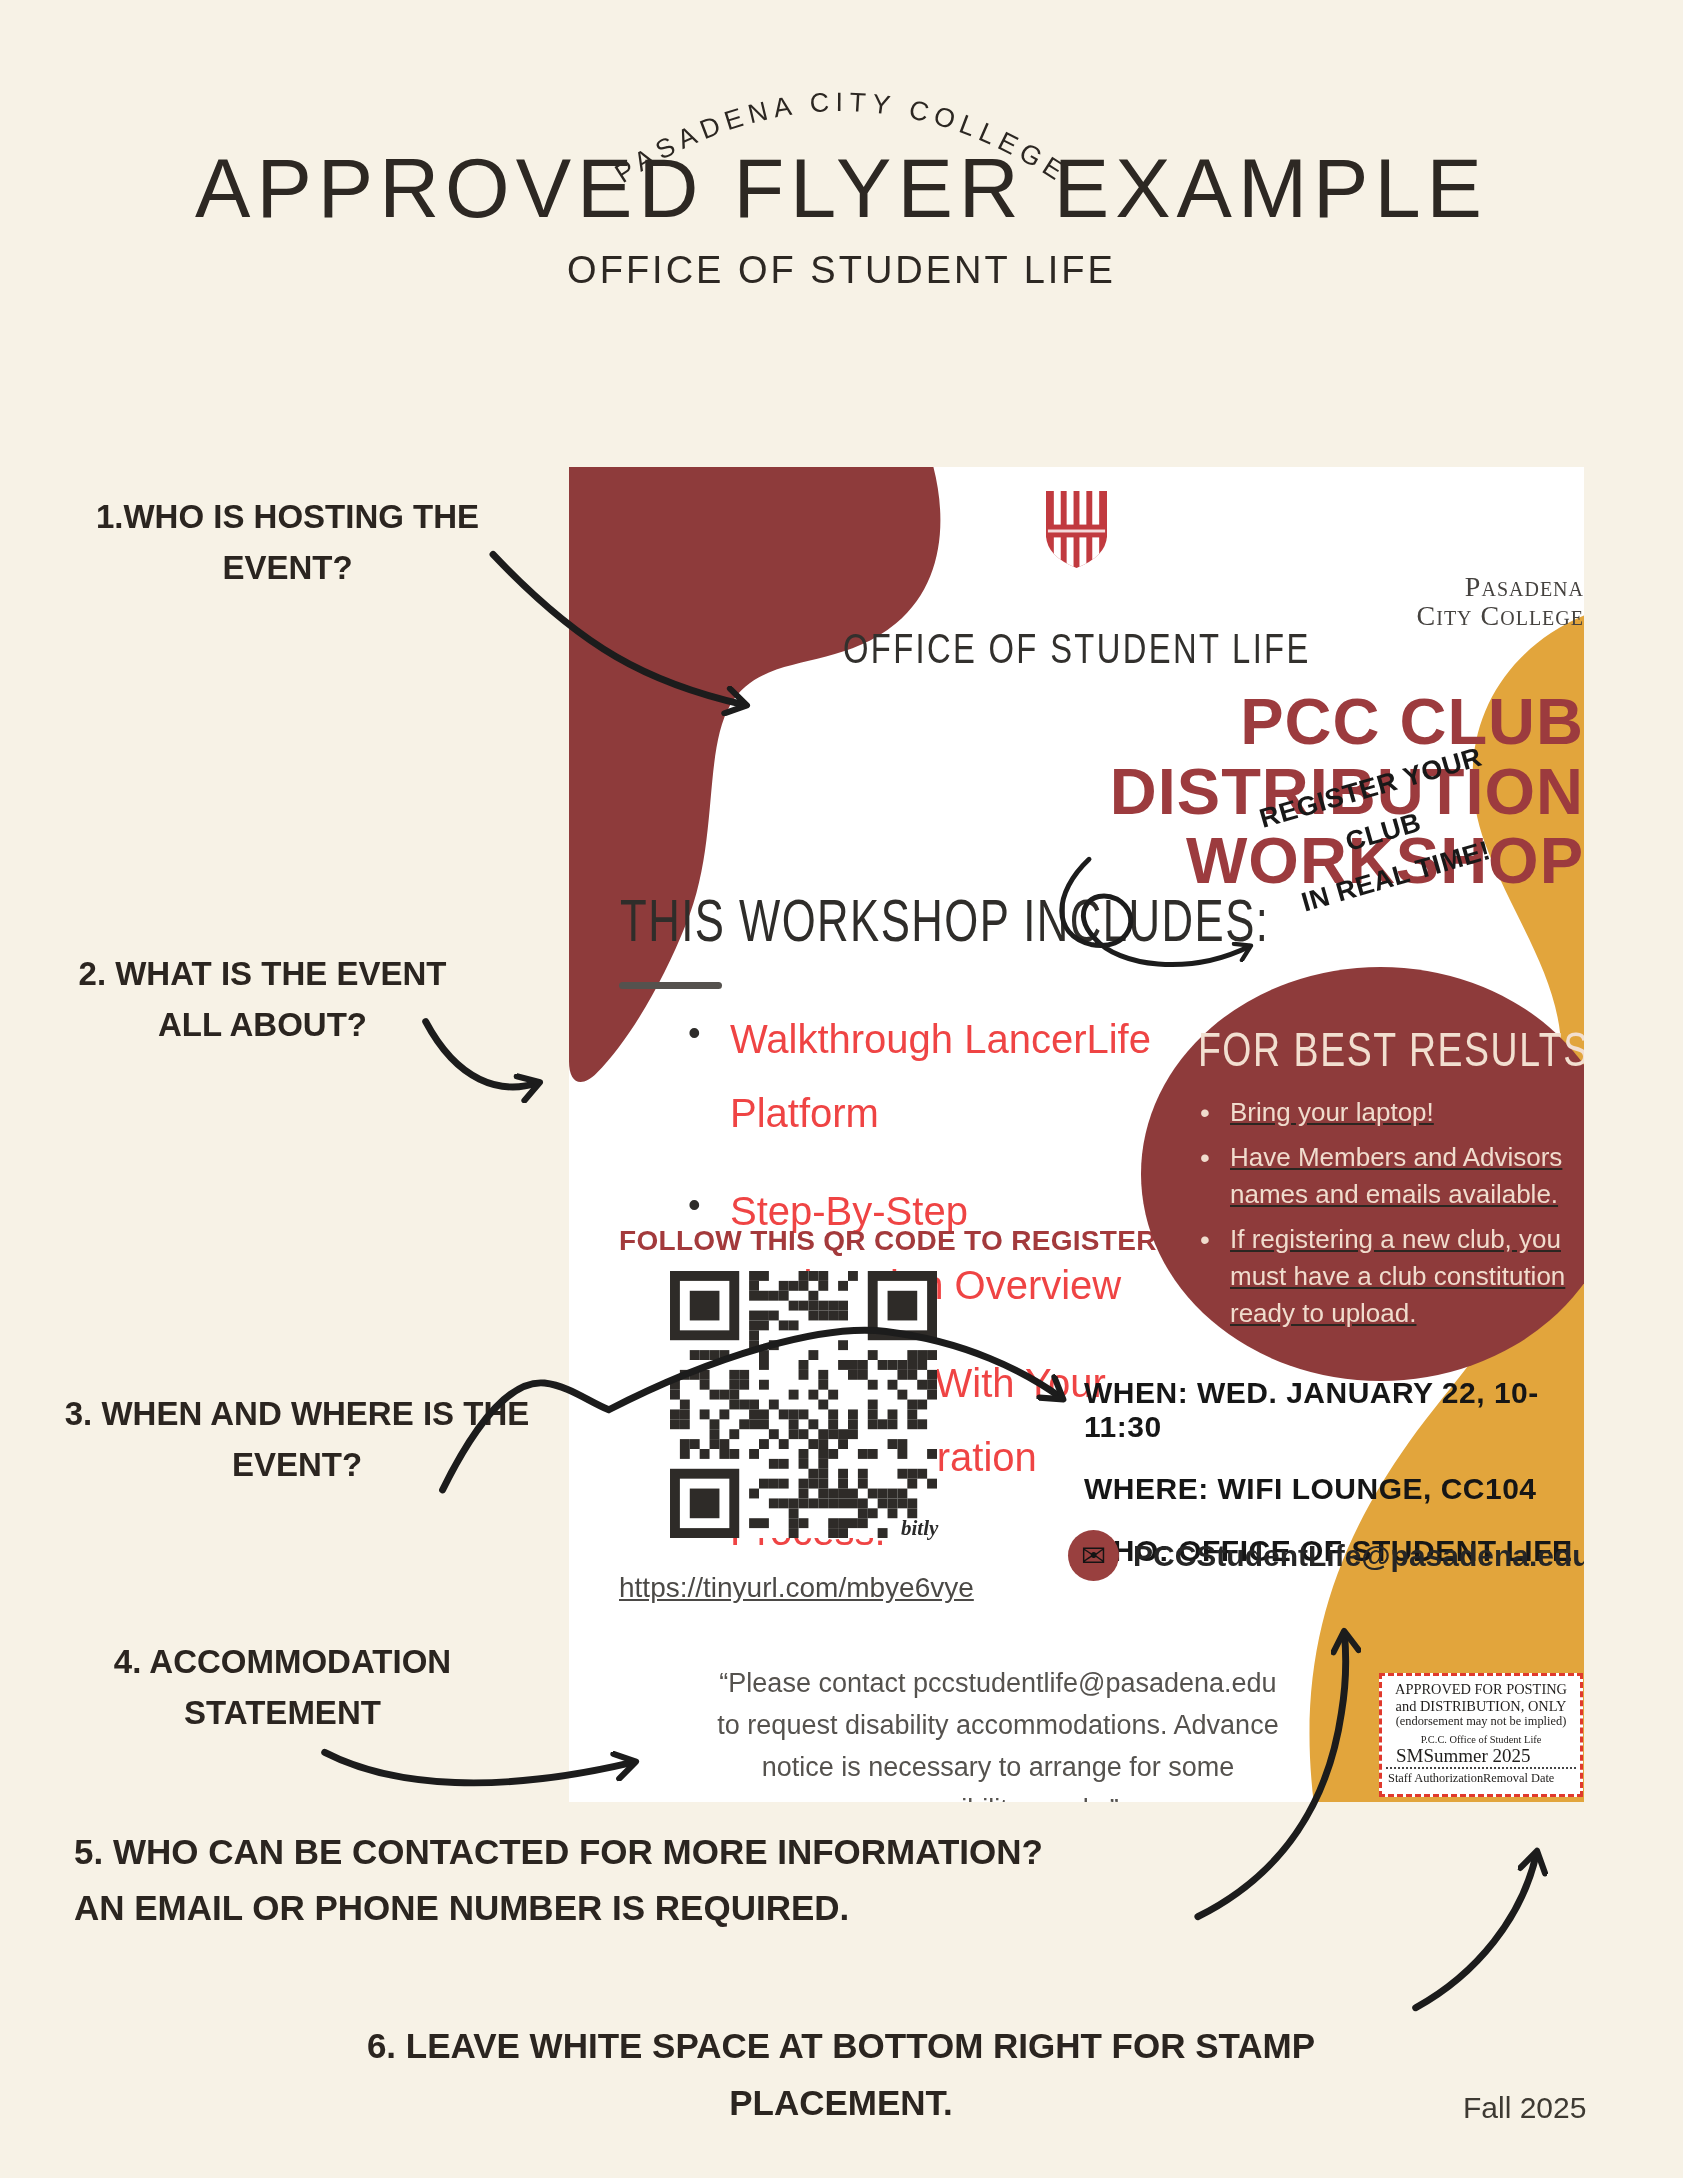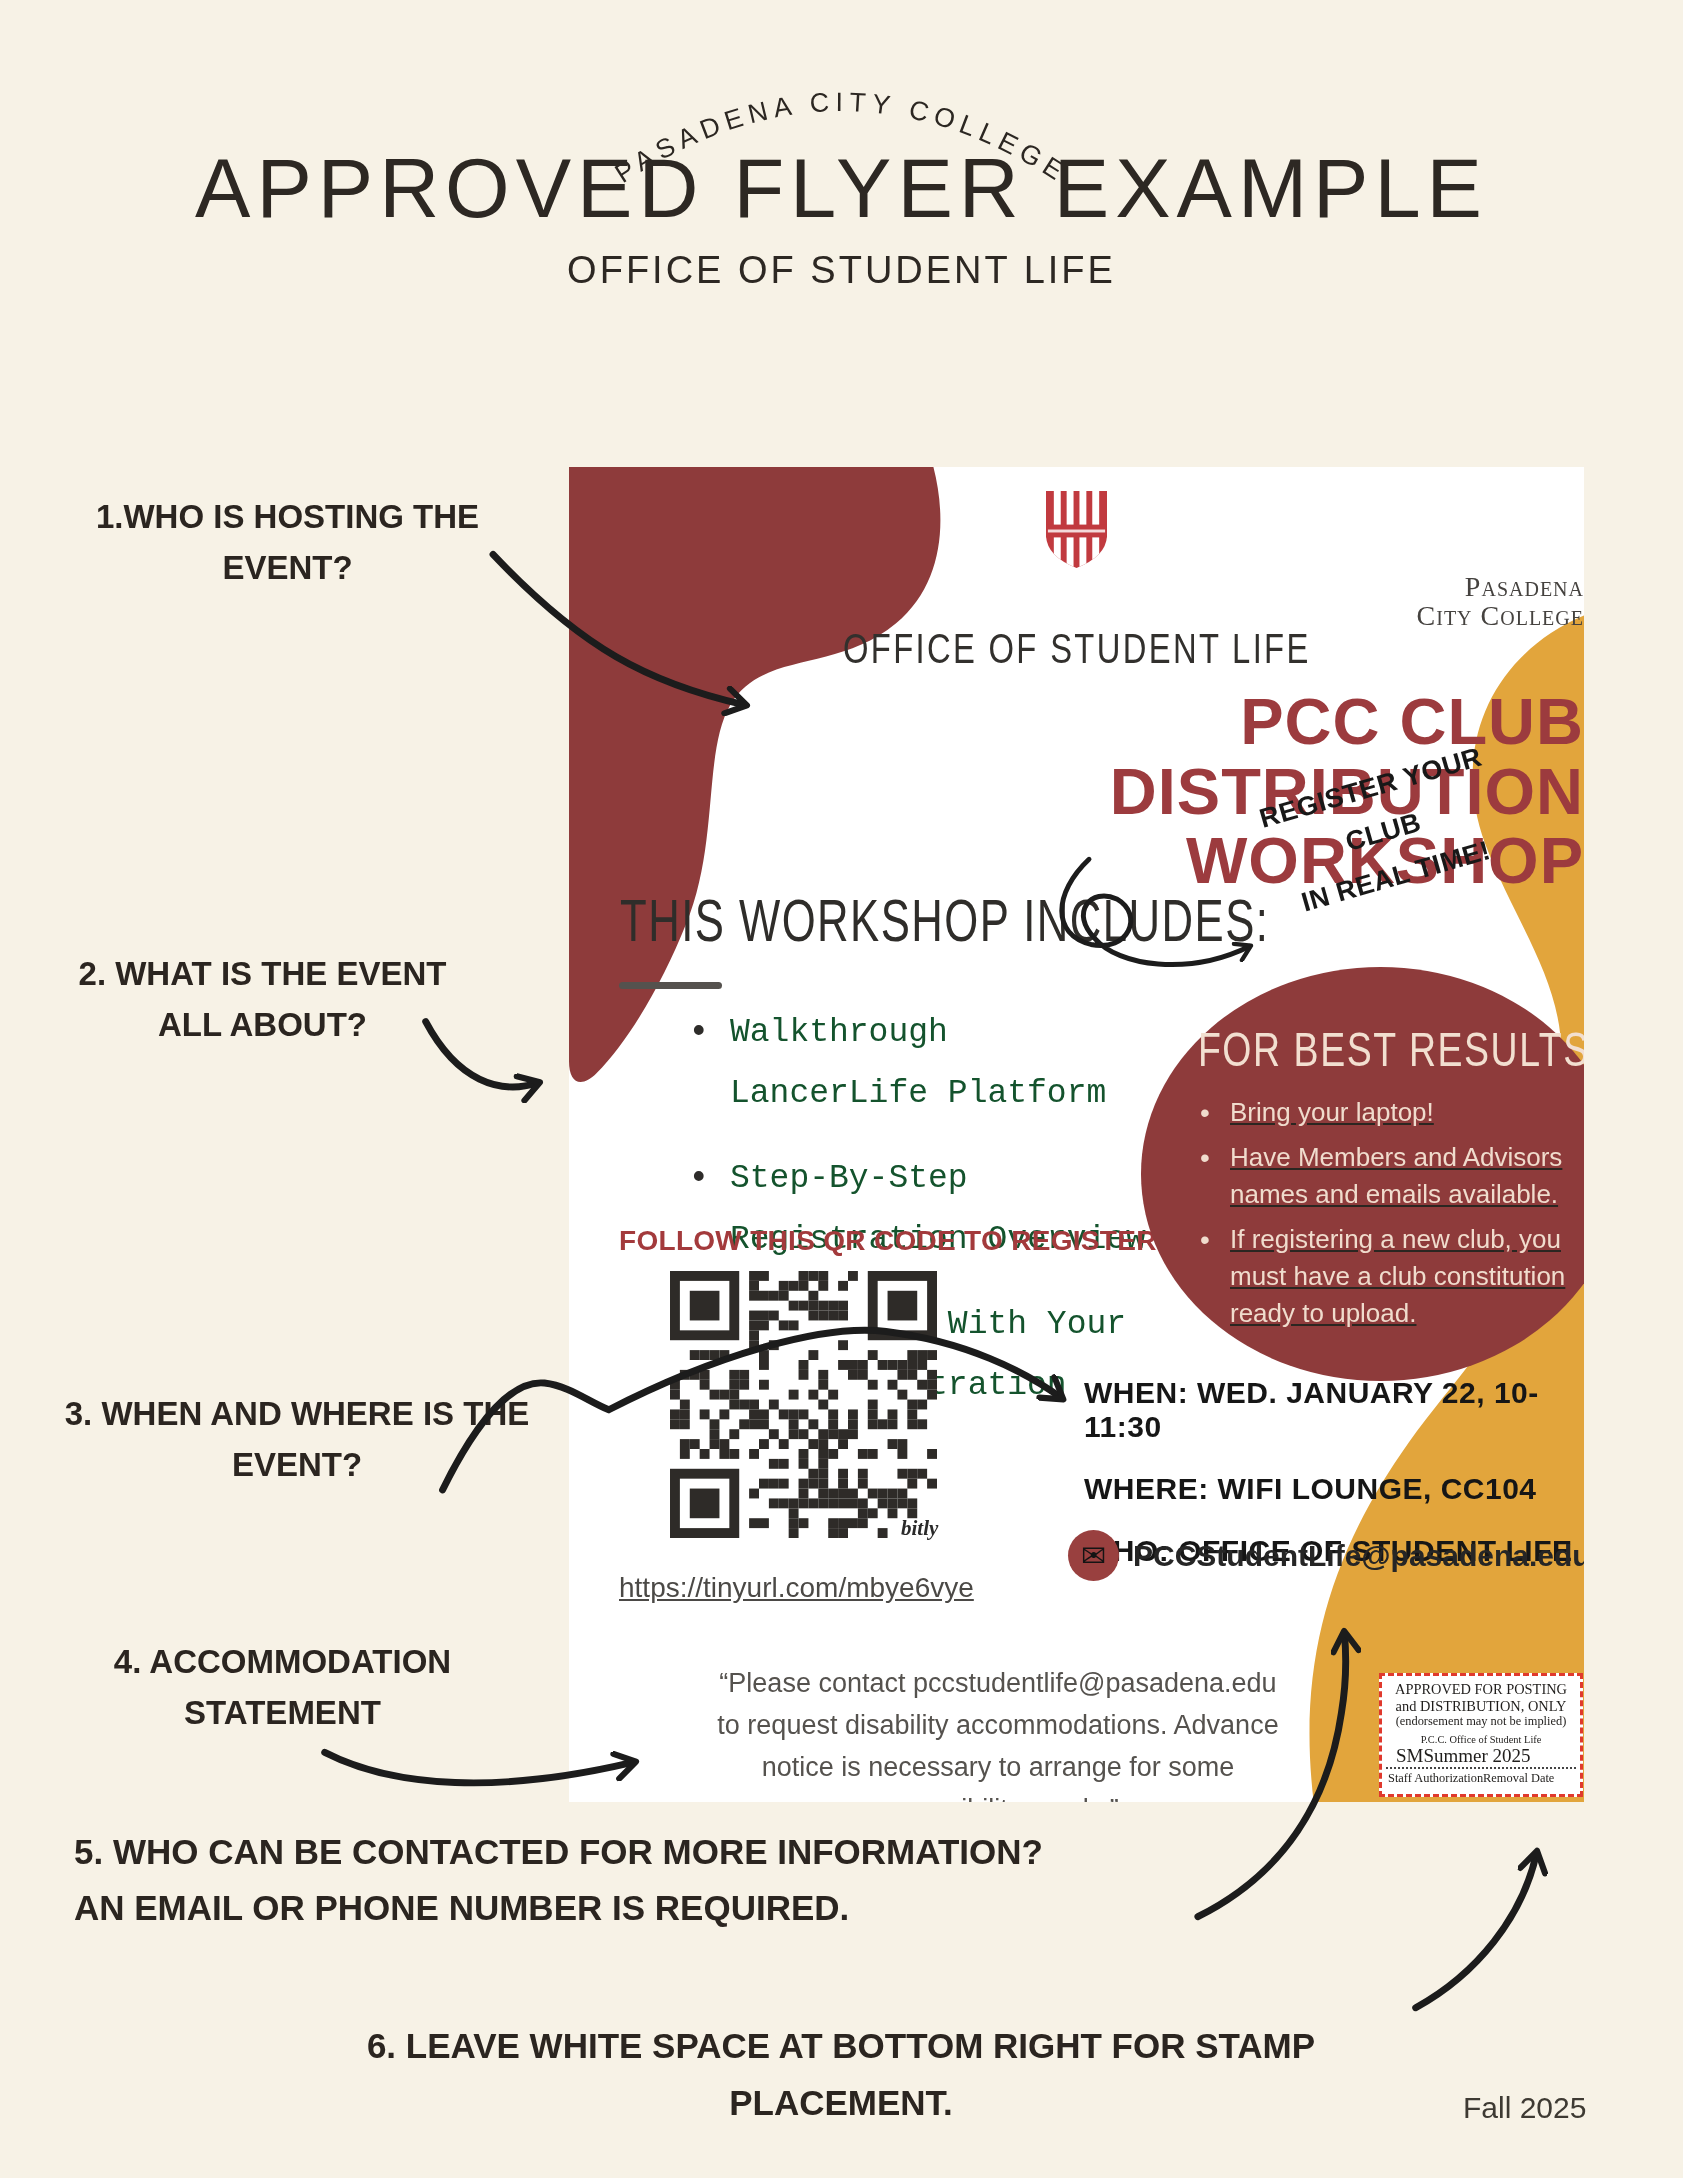--- a/index.html
+++ b/index.html
@@ -32,21 +32,21 @@
   .condensed-l{display:inline-block;transform:scaleX(0.74);transform-origin:left;white-space:nowrap;}
   .dept .condensed{font-size:42px;letter-spacing:3px;}
   .flyer-title{position:absolute;left:0;top:208px;width:1015px;text-align:right;
                font-size:65px;font-weight:700;line-height:1.07;letter-spacing:1px;color:#9C3B3E;margin-top:12px;}
   .tagline{position:absolute;left:661px;top:297px;width:307px;transform:rotate(-16deg);
            text-align:center;font-size:27px;font-weight:700;line-height:1.7;color:#181818;letter-spacing:0.5px;}
   .includes-h{position:absolute;left:51px;top:420px;color:#2F2D2A;}
   .includes-h .condensed-l{font-size:59px;letter-spacing:2px;}
   .includes-underline{position:absolute;left:50px;top:515px;width:103px;height:7px;background:#55524E;border-radius:4px;}
   .includes-list{position:absolute;left:117px;top:535px;width:470px;margin:0;padding:0;list-style:none;}
-  .includes-list li{position:relative;padding-left:44px;margin-bottom:24px;font-size:33px;color:#14532d;line-height:1.85;font-family:Liberation Mono, monospace;}
+  .includes-list li{position:relative;padding-left:44px;margin-bottom:24px;font-size:40px;color:#ef4444;line-height:1.85;}
   .includes-list li::before{content:"\2022";position:absolute;left:2px;top:-2px;font-size:36px;color:#2E2C2A;}
   .qr-caption{position:absolute;left:50px;top:758px;font-size:28px;font-weight:700;color:#A33A3C;letter-spacing:0.3px;}
   .qr-box{position:absolute;left:101px;top:804px;}
   .bitly{position:absolute;left:332px;top:1049px;font-family:"Liberation Serif",serif;
          font-style:italic;font-weight:700;font-size:21px;color:#2A2A2A;}
   .qr-url{position:absolute;left:50px;top:1105px;font-size:28px;color:#4B4946;text-decoration:underline;}
   .br-ellipse{position:absolute;left:572px;top:500px;width:479px;height:414px;background:#8E3B3B;border-radius:50%;}
   .br-heading{position:absolute;left:0;top:55px;width:100%;text-align:center;color:#F2DFD0;}
   .br-heading .condensed{font-size:48px;letter-spacing:2px;}
   .br-list{position:absolute;left:57px;top:127px;width:376px;margin:0;padding:0;list-style:none;text-decoration:underline;}

